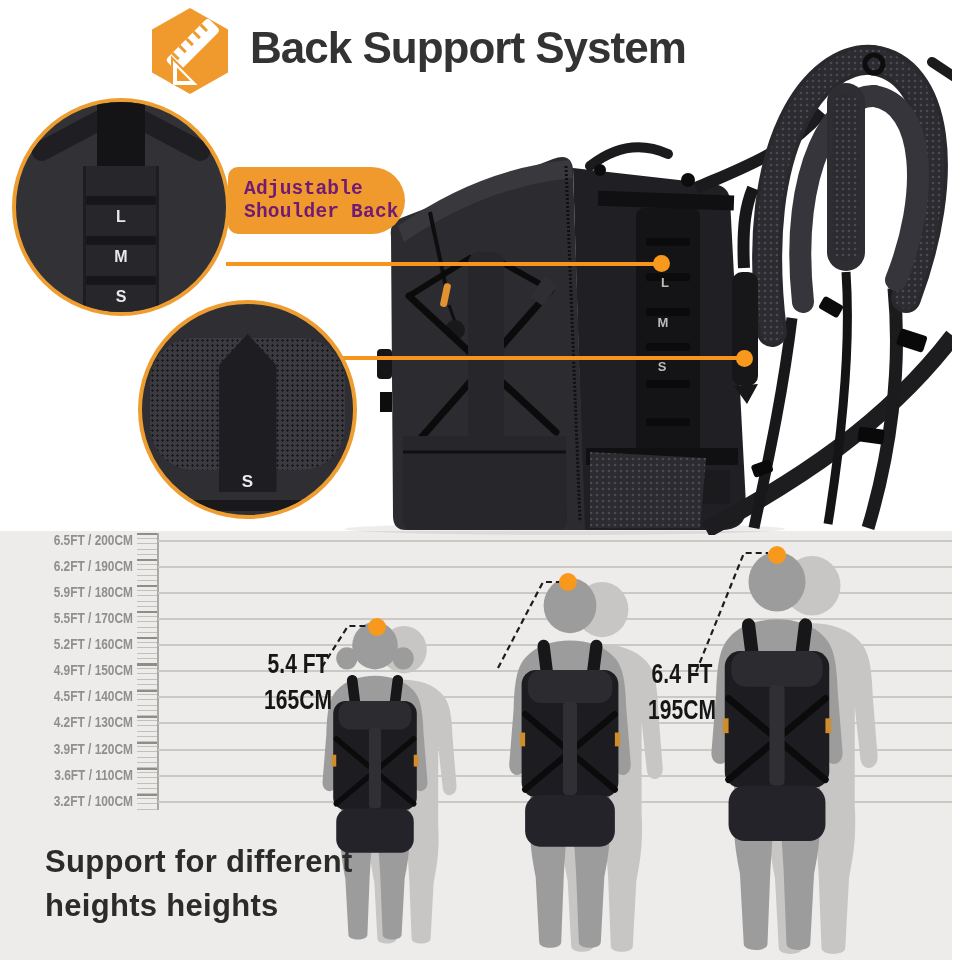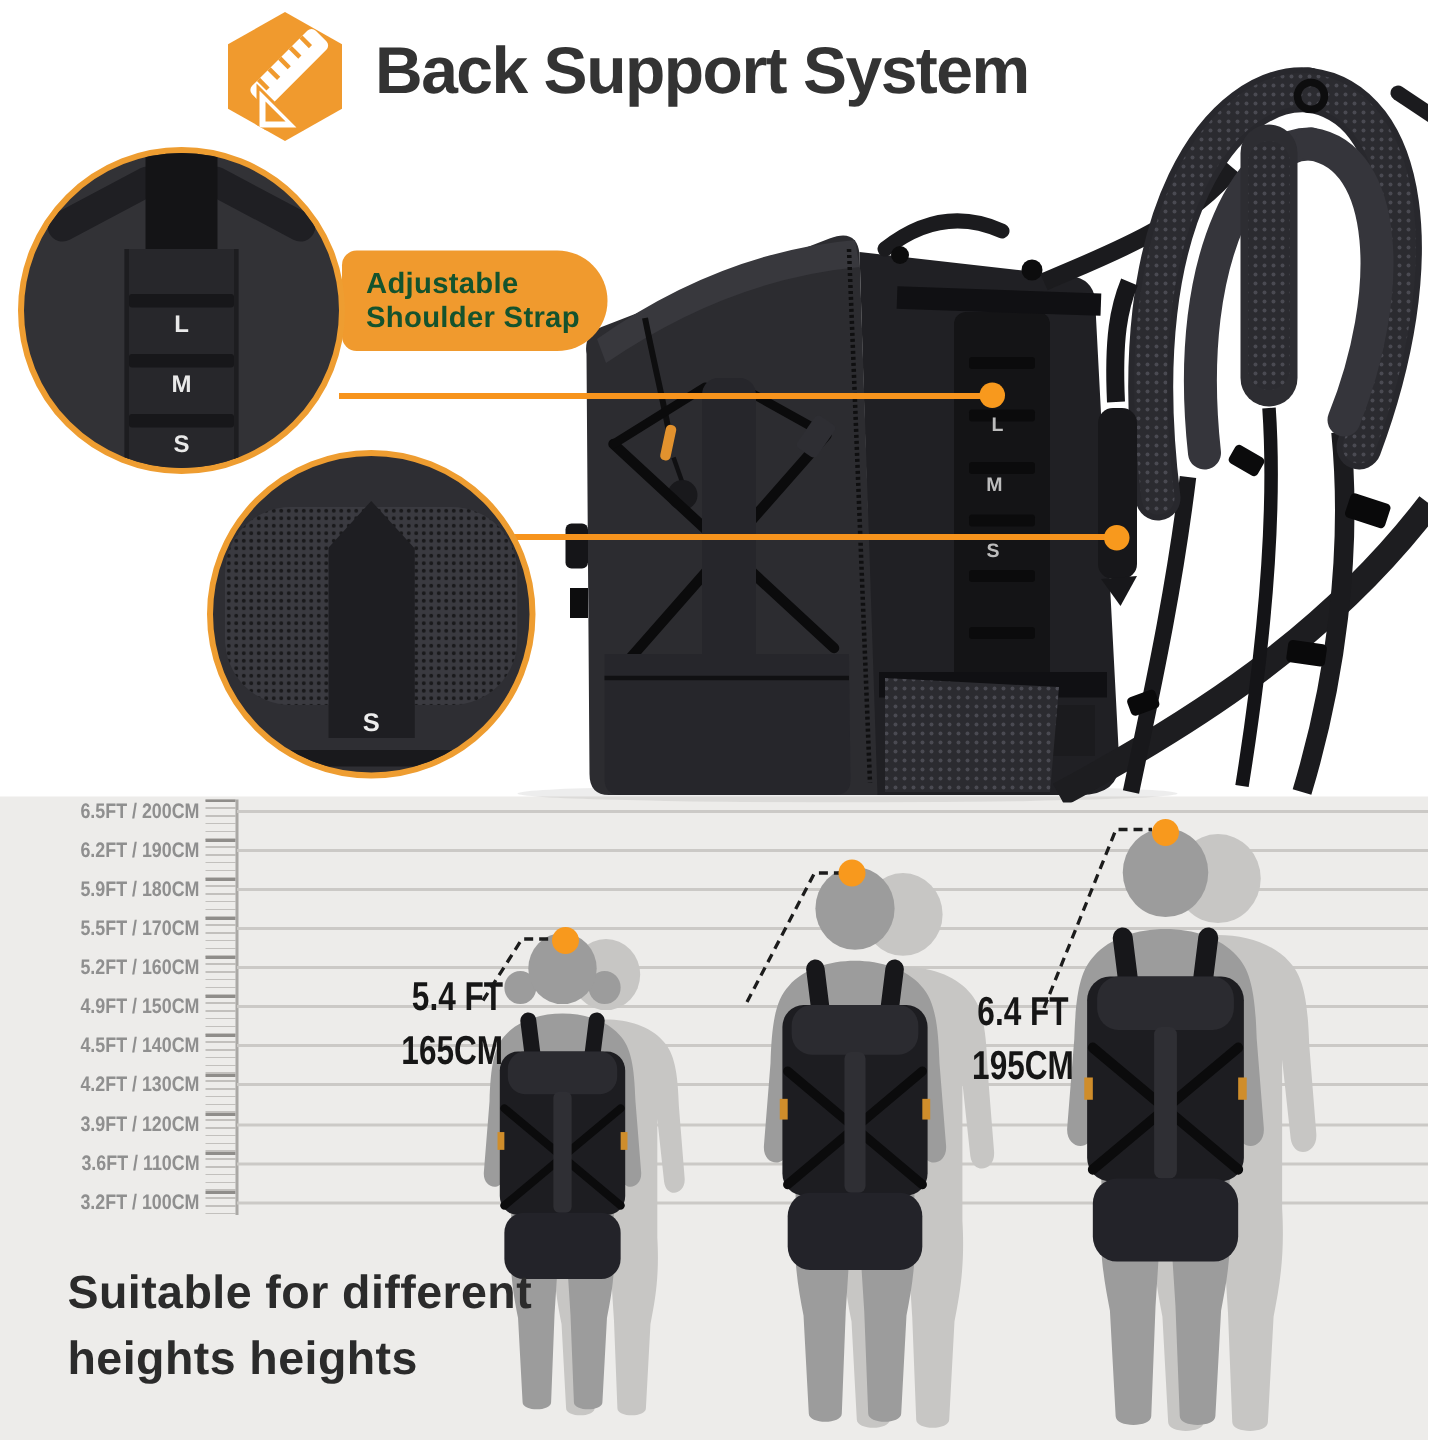--- a/index.html
+++ b/index.html
@@ -19,22 +19,22 @@
   
   .oline{position:absolute;height:4px;background:#F7941D;z-index:2;}
   .oline1{left:226px;top:262px;width:436px;}
   .oline2{left:341px;top:356px;width:404px;}
   .odot{position:absolute;width:17px;height:17px;border-radius:50%;background:#F8991D;z-index:2;}
   .odot1{left:653px;top:255px;}
   .odot2{left:736px;top:350px;}
 
   
   .badge{position:absolute;left:228px;top:167px;width:177px;height:67px;background:#F09A2E;
-         border-radius:10px 34px 34px 10px;z-index:3;color:#14532d;font-weight:bold;
-         font-size:19.5px;line-height:23px;padding:11px 0 0 16px;box-sizing:border-box;letter-spacing:.2px;}
+         border-radius:10px 34px 34px 10px;z-index:3;color:#701a75;font-weight:bold;
+         font-size:19.5px;line-height:23px;padding:11px 0 0 16px;box-sizing:border-box;letter-spacing:.2px;font-family:Liberation Mono, monospace;}
   .badge span{display:block;}
 
   
   .circle{position:absolute;border:4px solid #EE9D31;border-radius:50%;overflow:hidden;z-index:4;background:#323236;}
   .circle1{left:12px;top:98px;width:210px;height:210px;}
   .circle2{left:138px;top:300px;width:211px;height:211px;background:#2e2e33;}
   .handle{position:absolute;width:84px;height:20px;background:#1f1f23;border-radius:10px;top:24px;}
   .handle.l{left:12px;transform:rotate(-28deg);}
   .handle.r{right:12px;transform:rotate(28deg);}
   .velcro{position:absolute;left:calc(50% - 24px);top:0;width:48px;height:90px;background:#141416;border-radius:0 0 6px 6px;}
@@ -54,21 +54,21 @@
   .chart-svg{position:absolute;left:0;top:531px;width:960px;height:429px;z-index:1;}
   .scale-row{position:absolute;left:0;width:100%;height:0;z-index:1;}
   .hline{position:absolute;left:158px;right:0;top:-1px;height:2px;background:#cbc9c6;}
   .slabel{position:absolute;left:0;top:-9px;width:133px;text-align:right;font-size:14px;font-weight:bold;
           color:#8f8f8f;transform:scaleX(.85);transform-origin:100% 50%;letter-spacing:0;}
   .rulerstrip{position:absolute;left:137px;top:533px;width:20px;height:277px;z-index:1;border-right:2px solid #aaa8a5;
        background-image:repeating-linear-gradient(to bottom,#8f8d8a 0 2px,transparent 2px 26.1px),
                         repeating-linear-gradient(to bottom,#c2c0bd 0 1px,transparent 1px 5.2px);}
   .fig-label{position:absolute;width:96px;text-align:center;color:#161616;font-weight:bold;z-index:3;}
   .fig-label .ft,.fig-label .cm{display:block;font-size:27px;transform:scaleX(.78);transform-origin:center;line-height:36px;}
-  .flabel1{left:250px;top:646px;text-align:right;}
+  .flabel1{left:250px;top:646px;}
   .flabel2{left:432px;top:656px;}
   .flabel3{left:634px;top:656px;text-align:center;}
   .caption{position:absolute;left:45px;top:840px;font-size:31px;line-height:44px;font-weight:700;
            color:#2b2b2b;letter-spacing:.3px;z-index:3;}
 </style>
 </head>
 <body>
 
 <div class="page">
 
@@ -158,21 +158,21 @@
     </g>
   </svg>
 
   <div class="oline oline1"></div>
   <div class="odot odot1"></div>
   <div class="oline oline2"></div>
   <div class="odot odot2"></div>
 
   <div class="badge">
     <span>Adjustable</span>
-    <span>Shoulder Strap</span>
+    <span>Shoulder Back</span>
   </div>
 
   <div class="circle circle1">
     <div class="handle l"></div>
     <div class="handle r"></div>
     <div class="velcro"></div>
     <div class="ladder">
       <div class="lbar" style="top:30px"></div>
       <div class="lbar" style="top:70px"></div>
       <div class="lbar" style="top:110px"></div>
@@ -287,17 +287,17 @@
   <div class="fig-label flabel1">
     <span class="ft">5.4 FT</span>
     <span class="cm">165CM</span>
   </div>
   <div class="fig-label flabel3">
     <span class="ft">6.4 FT</span>
     <span class="cm">195CM</span>
   </div>
 
   <div class="caption">
-    <span>Suitable for different</span><br>
+    <span>Support for different</span><br>
     <span>heights heights</span>
   </div>
 
 </div>
 
 </body></html>

